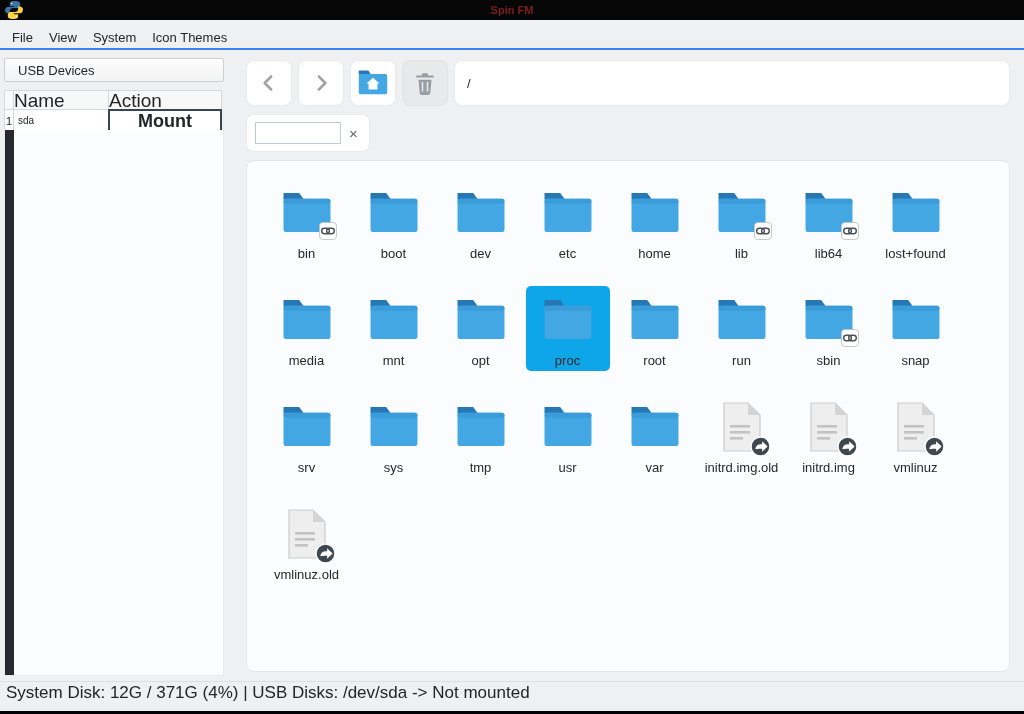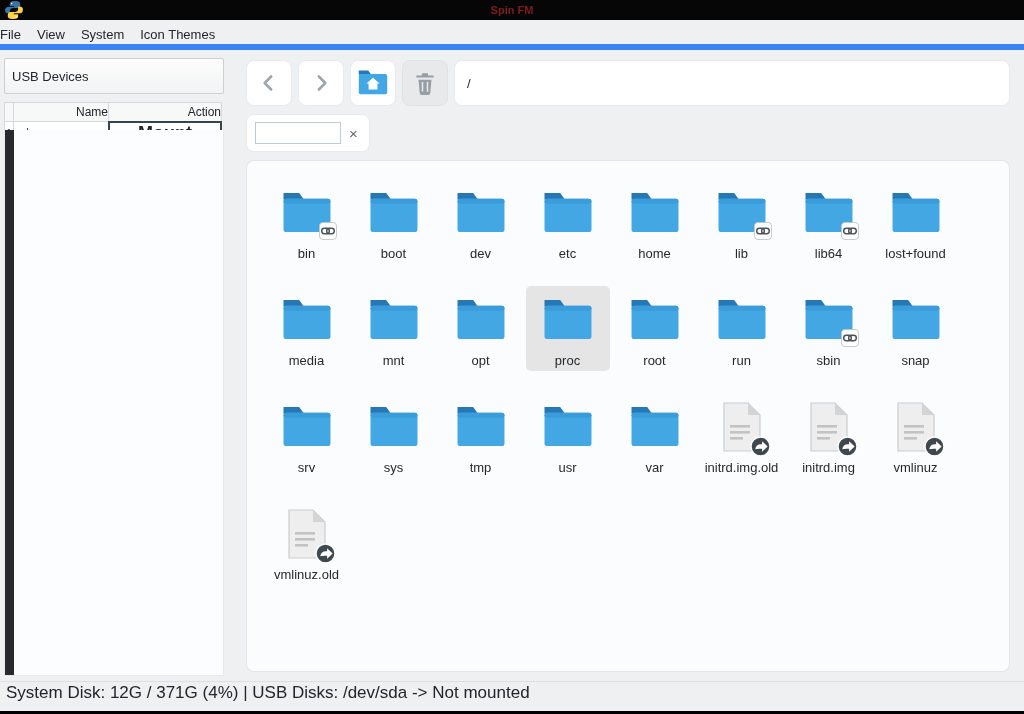--- a/index.html
+++ b/index.html
@@ -19,36 +19,36 @@
   }
   .titlebar .logo { width:22px; height:22px; margin-left:3px; }
   .titlebar .title {
     position:absolute; left:0; right:0; text-align:center;
     color:#7e1e1e; font-size:11px; font-weight:bold;
   }
 
   
   .menubar {
     position:absolute; top:27px; left:0; right:0; height:23px;
-    background:#eff0f1; border-bottom:6px solid #3b82f6;
-    display:flex; align-items:flex-start; padding-left:0; font-size:13px;
+    background:#eff0f1; border-bottom:2px solid #3b82f6;
+    display:flex; align-items:center; padding-left:12px; font-size:13px;
   }
   .menu-item { padding:0 9px 0 0; margin-right:7px; cursor:default; }
 
   
   .sidebar { position:absolute; left:4px; top:58px; width:220px; bottom:38px; }
   .usb-header {
-    height:36px; border:1px solid #cdd0d2; border-radius:2px;
+    height:24px; border:1px solid #cdd0d2; border-radius:2px;
     background:linear-gradient(#fdfdfd,#f2f3f4);
-    display:flex; align-items:center; padding-left:7px; font-size:13px;
+    display:flex; align-items:center; padding-left:13px; font-size:13px;
   }
   .devices-table { margin-top:8px; }
   .tbl-row { display:grid; grid-template-columns:10px 95px 113px; }
   .th, .corner {
-    height:20px; line-height:19px; font-size:12px; text-align:right;
+    height:20px; line-height:19px; font-size:19px; text-align:left;
     background:#f7f8f8; border:1px solid #d6d9db; margin-left:-1px;
   }
   .corner { margin-left:0; }
   .td { height:24px; background:#ffffff; border:1px solid #d6d9db; margin-top:-1px; }
   .td.rownum { font-size:11px; text-align:center; line-height:23px; margin-left:0; }
   .td.name { font-size:10px; line-height:22px; padding-left:4px; margin-left:-1px; }
   .td.action {
     margin-left:-1px; border:2px solid #36454f; font-weight:bold;
     font-size:18px; text-align:center; line-height:20px; cursor:pointer;
   }
@@ -100,21 +100,21 @@
   }
   .file-grid {
     display:grid; grid-template-columns:repeat(8, 87px);
     row-gap:22px; padding:18px 0 0 16px;
   }
   .file-item {
     justify-self:center; width:84px; padding:4px 0 3px;
     display:flex; flex-direction:column; align-items:center;
     border-radius:5px; cursor:pointer;
   }
-  .file-item.selected { background:#e5e5e5; }
+  .file-item.selected { background:#0ea5e9; }
   .file-icon {
     position:relative; width:62px; height:60px;
     display:flex; align-items:center; justify-content:center;
   }
   .icon-folder { width:54px; height:45px; display:block; }
   .icon-file { width:42px; height:52px; display:none; }
   .file-item.is-file .icon-file { display:block; }
   .emblem { display:none; position:absolute; }
   .emblem-link { right:1px; bottom:3px; width:18px; height:18px; }
   .emblem-symlink { right:2px; bottom:0; width:21px; height:21px; }

